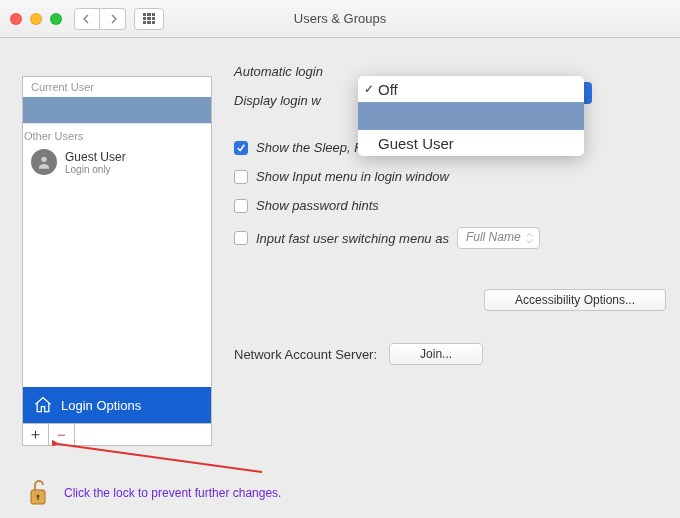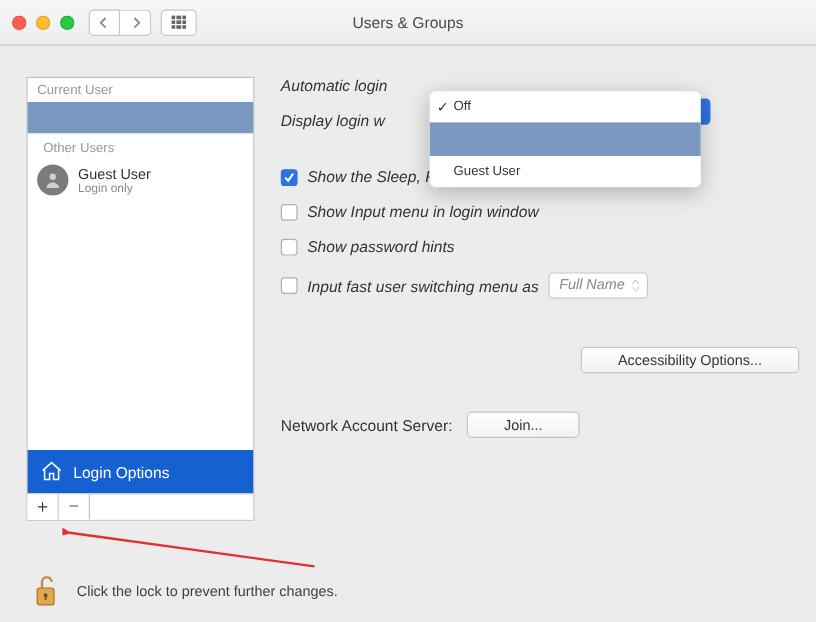--- a/index.html
+++ b/index.html
@@ -19,24 +19,24 @@
 .appsbtn { width: 30px; height: 22px; margin-left: 8px; background: #fff; border: 1px solid #c7c7c7; border-radius: 4px; display: flex; align-items: center; justify-content: center; }
 .grid9 { width: 12px; height: 12px; display: grid; grid-template-columns: repeat(3,1fr); grid-template-rows: repeat(3,1fr); gap: 1px; }
 .grid9 > div { background: #666; }
 .title { position: absolute; left: 50%; transform: translateX(-50%); font-size: 13px; color: #4a4a4a; }
 .searchwrap { margin-left: auto; display: flex; align-items: center; background: #fff; border: 1px solid #c7c7c7; border-radius: 4px; height: 22px; padding: 0 6px; width: 110px; }
 .searchwrap svg { width: 12px; height: 12px; margin-right: 4px; }
 .searchwrap input { border: none; outline: none; font-size: 12px; width: 80px; color: #666; background: transparent; }
 
 
 .content { display: flex; padding: 26px 10px 10px 22px; gap: 22px; }
-.sidebar { width: 190px; height: 370px; border: 1px solid #c0c0c0; background: #fff; display: flex; flex-direction: column; }
+.sidebar { width: 190px; height: 370px; border: 1px solid #c0c0c0; background: #fff; display: flex; flex-direction: column; margin-top: 12px; }
 .shdr { font-size: 11px; color: #989898; padding: 4px 8px; }
 .currsel { height: 26px; background: #7a99c1; }
-.otherhdr { font-size: 11px; color: #989898; padding: 6px 13px 3px; border-top: 1px solid #e4e4e4; }
+.otherhdr { font-size: 11px; color: #989898; padding: 6px 1px 3px; border-top: 1px solid #e4e4e4; }
 .urow { display: flex; align-items: center; padding: 4px 8px; gap: 8px; }
 .avatar { width: 26px; height: 26px; border-radius: 50%; background: #7b7b7b; display: flex; align-items: center; justify-content: center; }
 .avatar svg { width: 16px; height: 16px; fill: #cfcfcf; }
 .uname { font-size: 12px; color: #333; }
 .usub { font-size: 10px; color: #888; }
 .spacer { flex: 1; }
 .loginopt { height: 36px; background: #1661d2; color: #fff; display: flex; align-items: center; padding: 0 10px; gap: 8px; font-size: 13px; }
 .loginopt svg { width: 20px; height: 20px; stroke: #fff; fill: none; stroke-width: 1.5; }
 .addrem { height: 22px; border-top: 1px solid #c0c0c0; display: flex; background: #fff; }
 .addrem button { width: 26px; background: #fff; border: none; border-right: 1px solid #c0c0c0; font-size: 15px; color: #333; display: flex; align-items: center; justify-content: center; }
@@ -50,28 +50,28 @@
 .cb.checked { background: #2f72e3; border-color: #2f72e3; }
 .cb.checked svg { width: 10px; height: 10px; fill: #fff; }
 .select { display: inline-flex; align-items: center; height: 22px; border: 1px solid #c7c7c7; border-radius: 4px; background: #fff; padding: 0 18px 2px 8px; font-size: 12px; color: #888; position: relative; margin-left: 8px; }
 .select::after { content: ''; position: absolute; right: 6px; top: 50%; width: 6px; height: 10px; transform: translateY(-50%); background: linear-gradient(#888,#888); clip-path: polygon(0 35%,50% 0,100% 35%,100% 40%,50% 5%,0 40%,0 60%,50% 95%,100% 60%,100% 65%,50% 100%,0 65%); }
 .btn { display: inline-flex; align-items: center; height: 22px; border: 1px solid #c7c7c7; border-radius: 4px; background: linear-gradient(#fff,#f2f2f2); padding: 0 30px; font-size: 12px; color: #333; }
 .accrow { display: flex; justify-content: flex-end; margin-top: 40px; padding-right: 4px; }
 .netrow { display: flex; align-items: center; margin-top: 32px; }
 
 
 .dropdown { position: absolute; left: 358px; top: 76px; width: 226px; background: #fff; border-radius: 5px; box-shadow: 0 4px 18px rgba(0,0,0,0.25); overflow: hidden; z-index: 10; }
-.dditem { height: 26px; display: flex; align-items: center; padding: 0 20px; font-size: 11px; color: #333; position: relative; }
+.dditem { height: 26px; display: flex; align-items: center; padding: 0 20px; font-size: 15px; color: #333; position: relative; }
 .dditem.chk::before { content: '✓'; position: absolute; left: 6px; font-size: 12px; }
 .dditem.hover { background: #7a98c1; height: 28px; }
 
 .selpeek { position: absolute; left: 578px; top: 82px; width: 14px; height: 22px; background: #2f72e3; border-radius: 0 4px 4px 0; }
 
 
-.footer { position: absolute; left: 26px; bottom: 10px; display: flex; align-items: center; gap: 14px; font-size: 12px; color: #404040; }
+.footer { position: absolute; left: 26px; bottom: 10px; display: flex; align-items: center; gap: 14px; font-size: 12px; color: #6d28d9; }
 .lockicon { width: 24px; height: 30px; }
 
 
 .arrow { position: absolute; left: 52px; top: 440px; pointer-events: none; }
 </style>
 </head>
 <body>
 
 <div class="titlebar">
   <div class="traffic">

